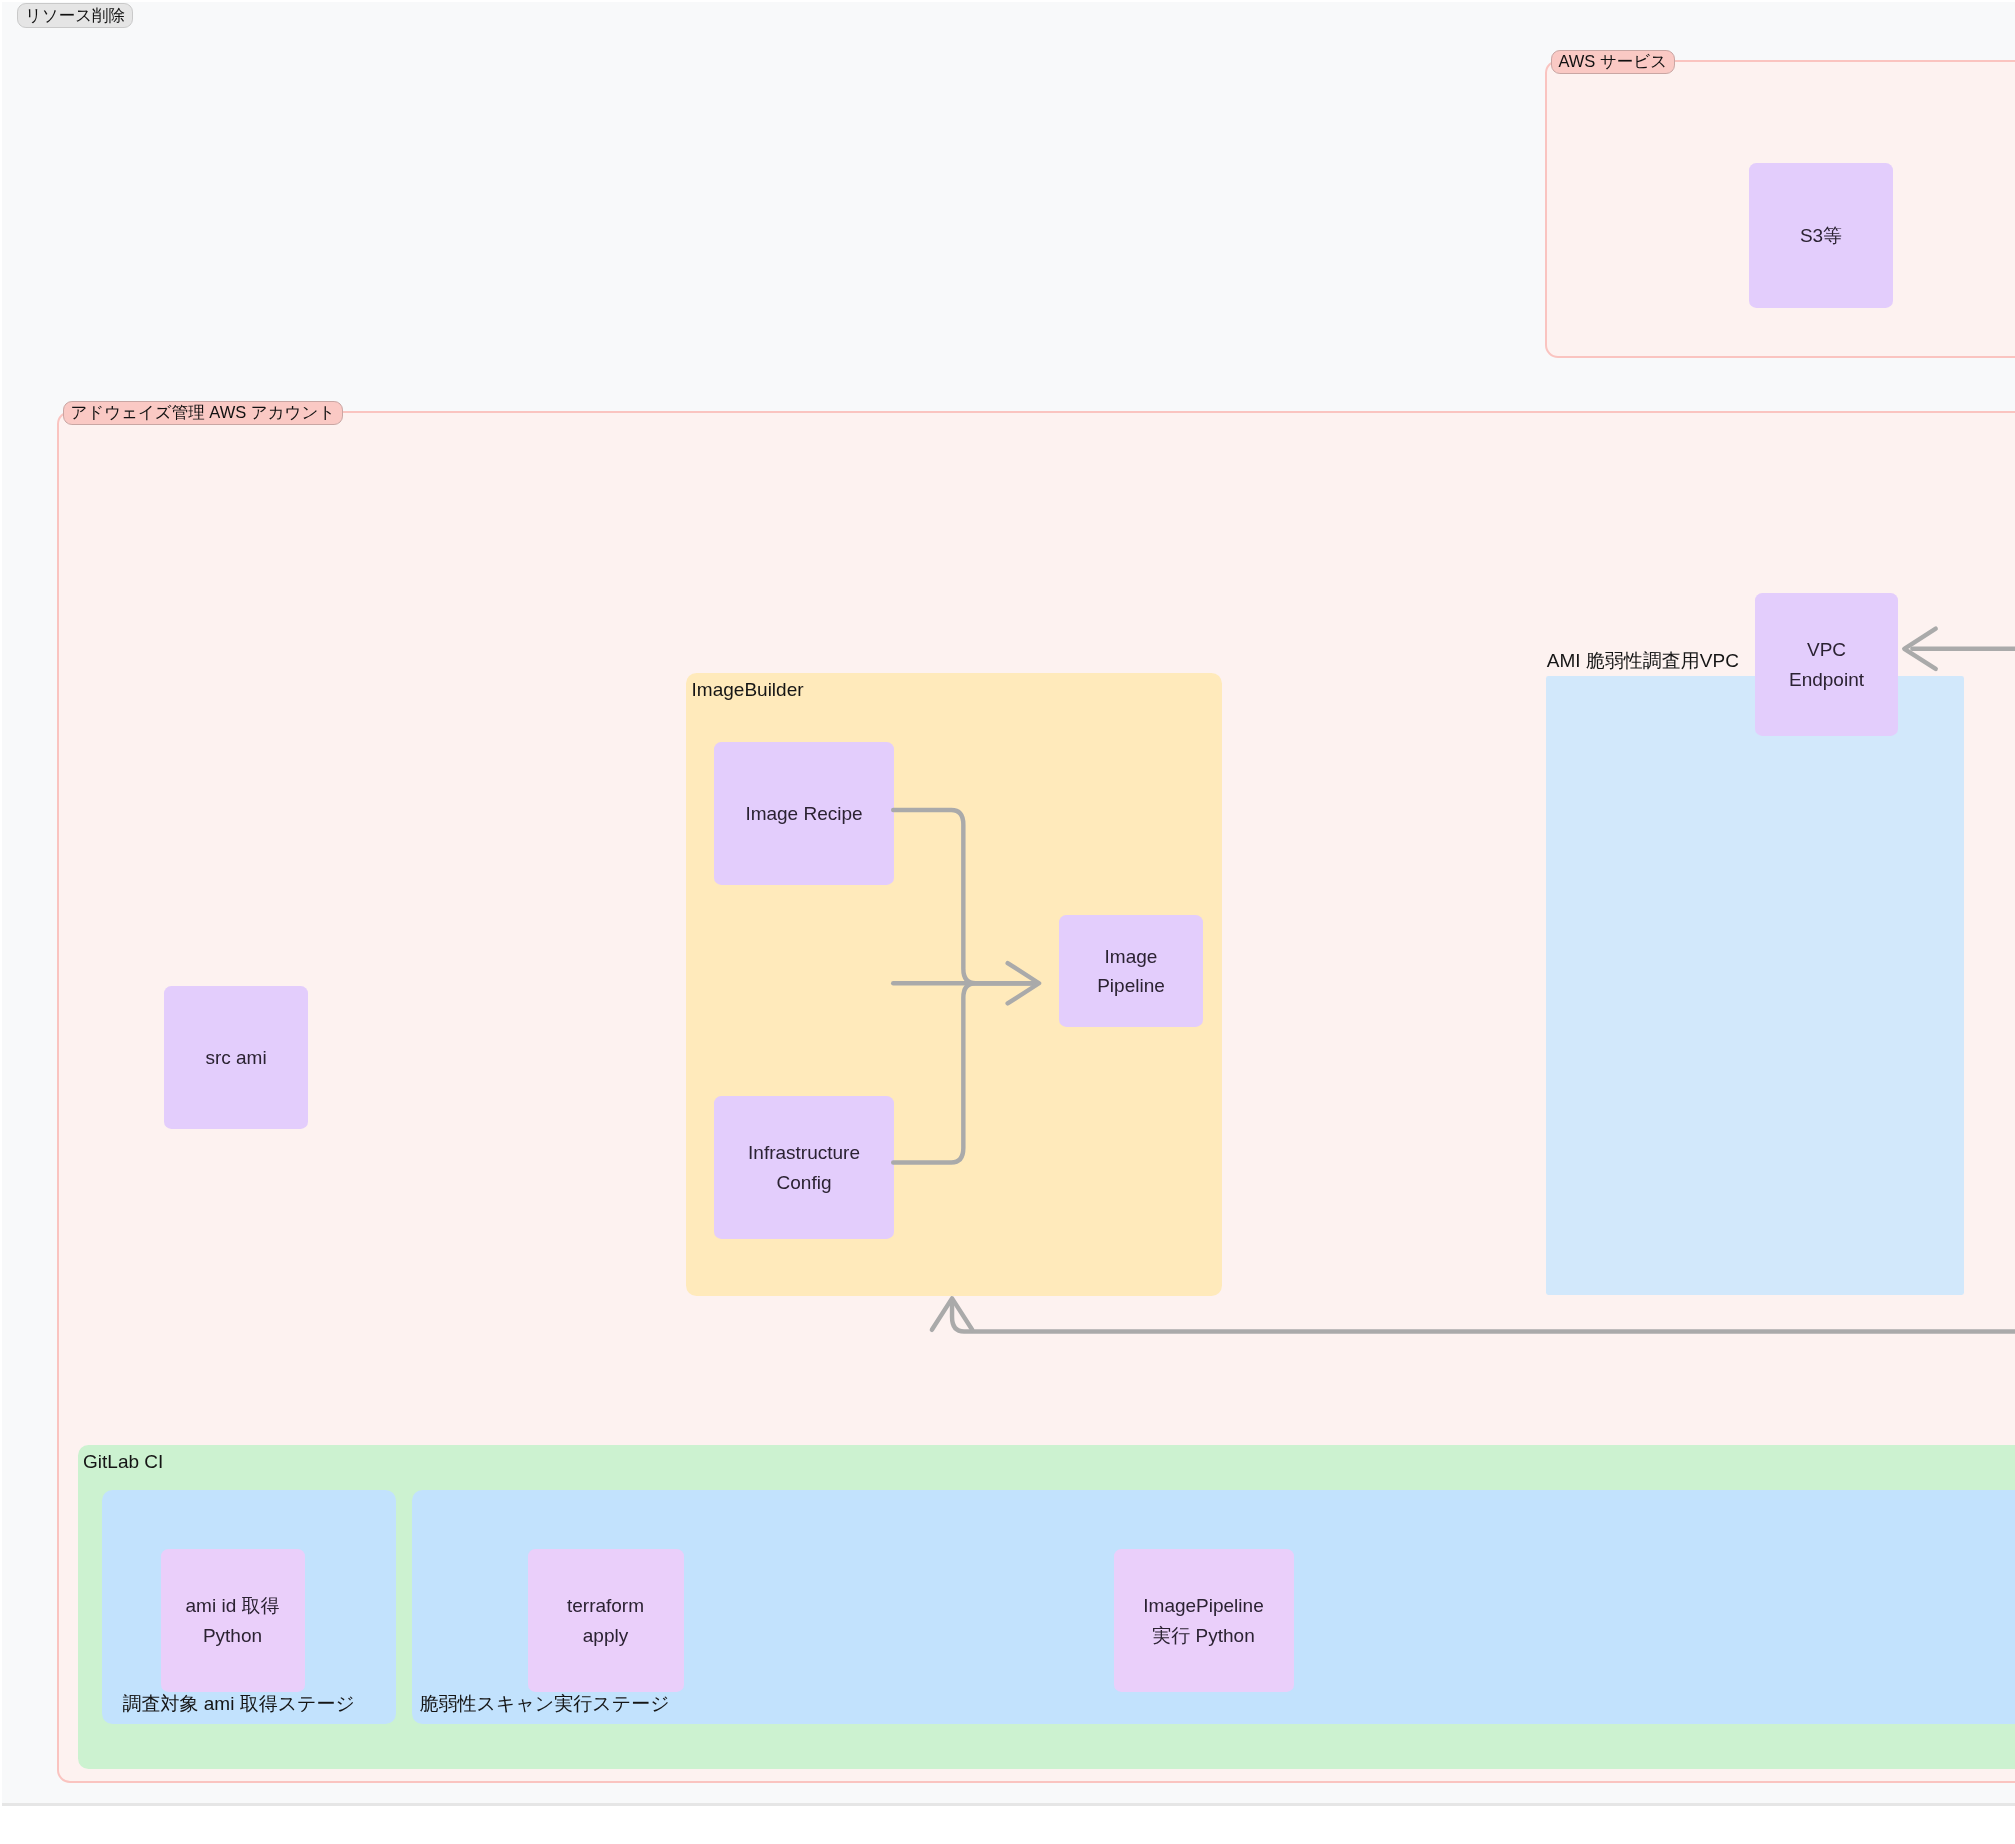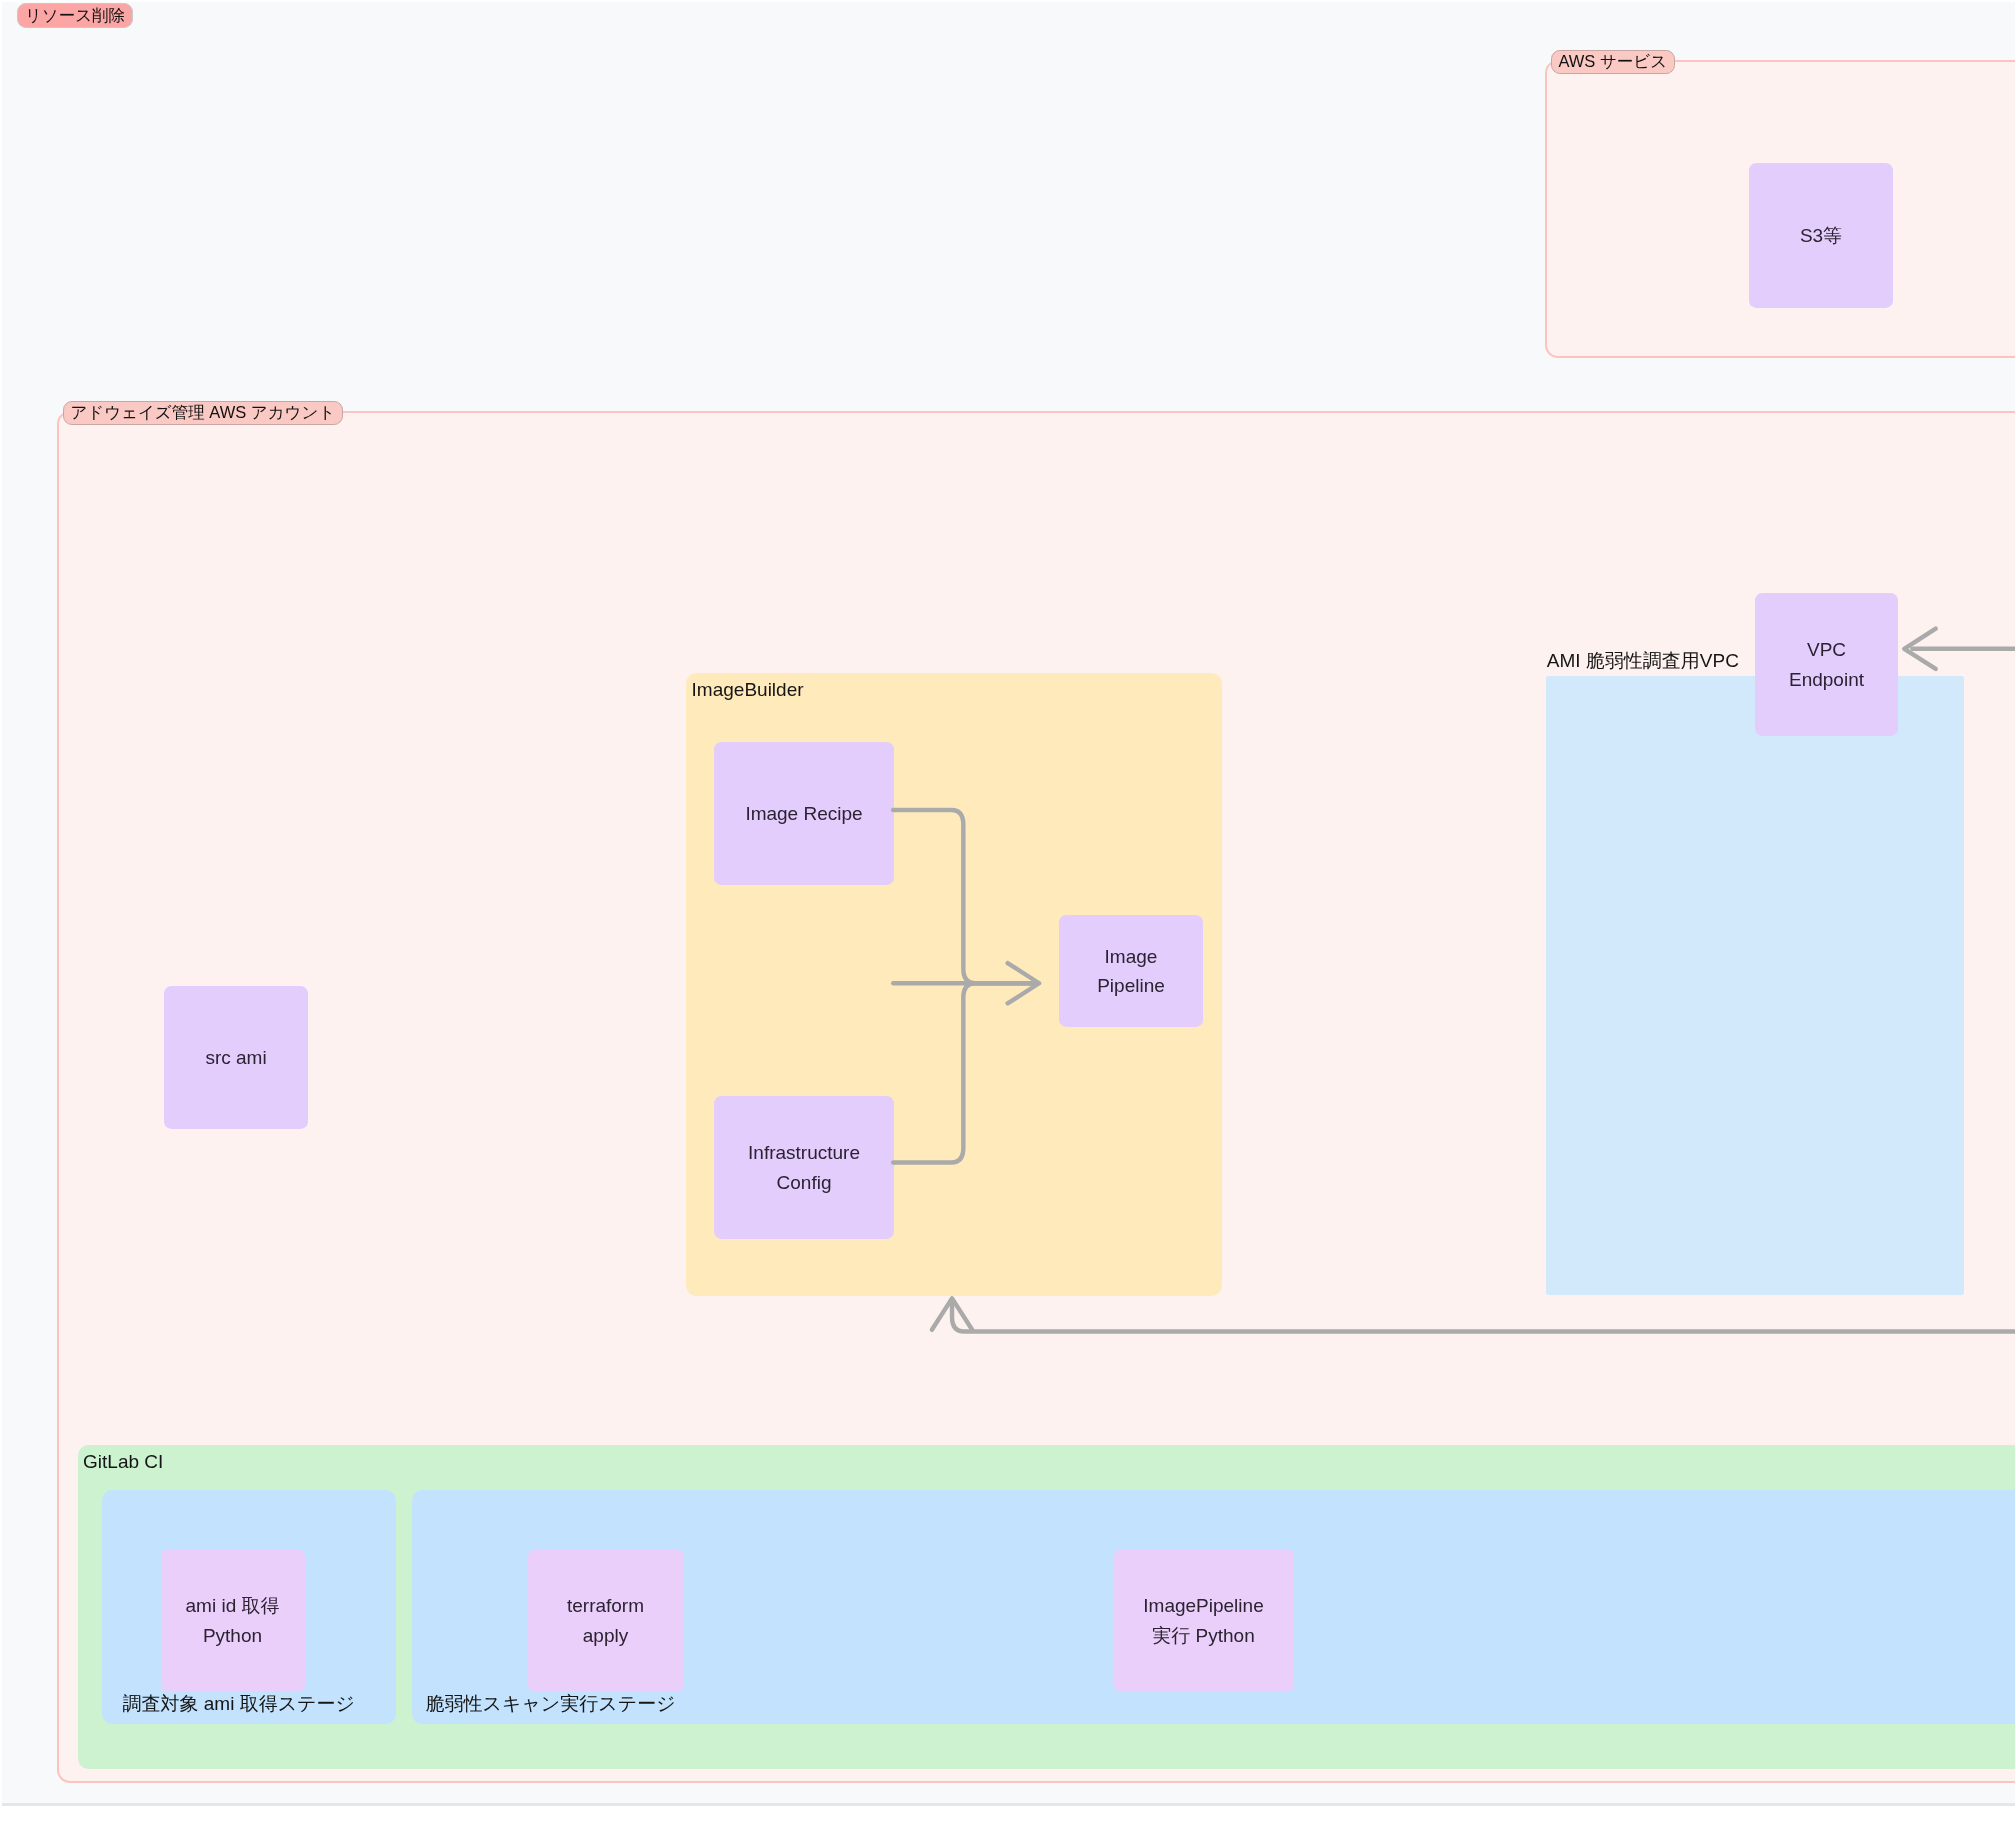--- a/index.html
+++ b/index.html
@@ -24,21 +24,21 @@
     background: #f8f9fa;
     border-bottom: 3.2px solid #e6e6e6;
     box-sizing: border-box;
   }
 
   
   .top-pill {
     position: absolute;
     left: 17px; top: 3.2px;
     padding: 2.8px 6.9px 4px 6.9px;
-    background: #fca5a5;
+    background: #e5e5e5;
     border: 1.2px solid #c9c9c9;
     border-radius: 8.9px;
     font-size: 16.5px;
     line-height: 1;
     color: #111111;
     white-space: nowrap;
     z-index: 40;
   }
 
   
@@ -165,21 +165,21 @@
     <div class="group green" style="left:18.5px; top:1032px; width:2210px; height:324px;">
       <div class="group-label tl">GitLab CI</div>
 
       <div class="group innerblue" style="left:24px; top:45px; width:294px; height:234px;">
         <div class="group-label bl" style="left:21px; bottom:11.3px;">調査対象 ami 取得ステージ</div>
         <div class="node lighter" style="left:59px; top:59px; width:144px; height:143px; white-space:pre-line;">ami id 取得
 Python</div>
       </div>
 
       <div class="group innerblue" style="left:334px; top:45px; width:1853px; height:234px;">
-        <div class="group-label bl" style="left:14px; bottom:11.3px;">脆弱性スキャン実行ステージ</div>
+        <div class="group-label bl" style="left:8px; bottom:11.3px;">脆弱性スキャン実行ステージ</div>
 
         <div class="node lighter" style="left:116px; top:59px; width:156px; height:143px; white-space:pre-line;">terraform
 apply</div>
 
         <div class="node lighter" style="left:702px; top:59px; width:180px; height:143px; white-space:pre-line;">ImagePipeline
 実行 Python</div>
 
       </div>
     </div>
   </div>

